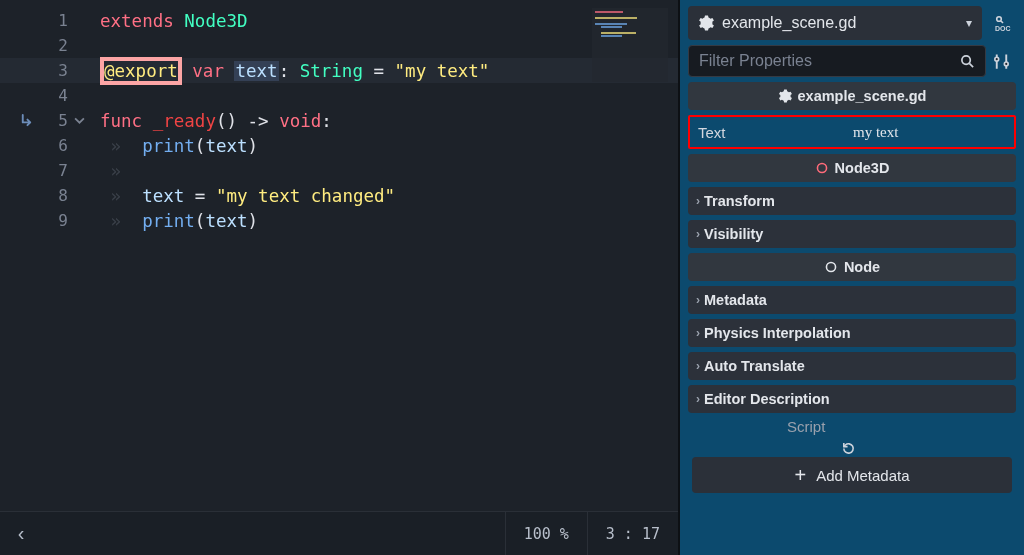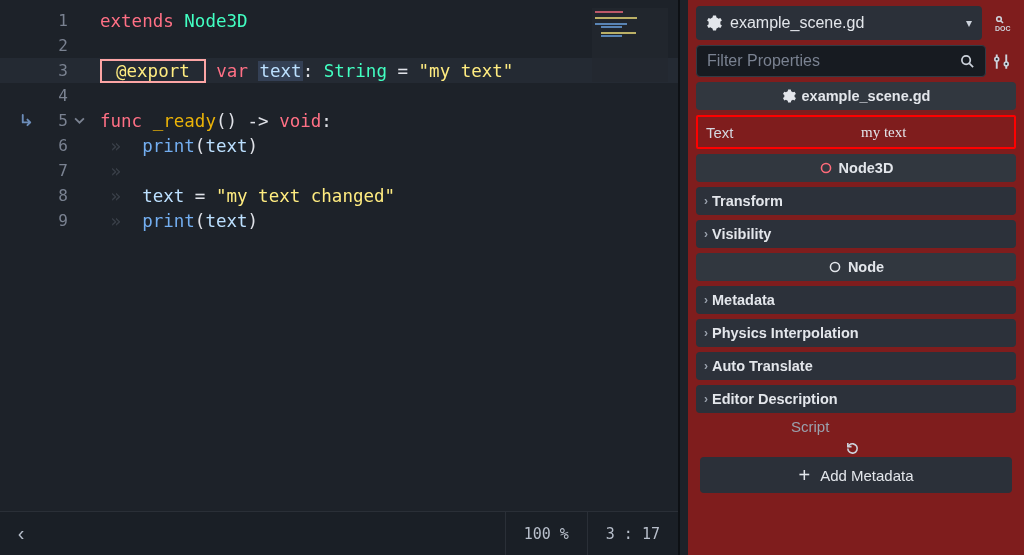--- a/index.html
+++ b/index.html
@@ -61,53 +61,52 @@
   text-align: right;
   color: #7a8291;
   padding-right: 6px;
   font-size: 16px;
 }
 .fold-area { width: 20px; color: #7a8291; display: inline-flex; align-items: center; }
 .code-content { padding-left: 6px; }
 .kw-red { color: #ff7085; }
 .kw-cyan { color: #42ffc2; }
 .kw-yellow { color: #ffec80; }
-.kw-purple { color: #eab308; }
+.kw-purple { color: #ef4444; }
 .kw-blue { color: #73aef0; }
 .kw-varname { color: #bce0ff; }
 .str { color: #ffec80; }
 .paren { color: #e0e2e8; }
 .op { color: #e0e2e8; }
 .indent-guide { color: #3a4049; }
 .cursor-pos { background: #344055; padding: 0 1px; }
 .red-box {
-  border: 2px solid #fca5a5;
-  padding: 0 14px;
+  border: 4px solid #fca5a5;
+  padding: 0 0;
   display: inline-block;
 }
 .status-bar {
   height: 44px;
   background: #1a1f26;
   border-top: 1px solid #2a2f37;
   display: flex;
   align-items: center;
   color: #b8bfcb;
   font-size: 15px;
 }
 .status-bar .back { width: 42px; text-align: center; font-size: 20px; color: #b8bfcb; }
 .status-bar .spacer { flex: 1; }
 .status-bar .item { padding: 0 18px; border-left: 1px solid #2a2f37; height: 100%; display: flex; align-items: center; font-family: monospace; font-size: 15px; }
 .inspector-pane {
   flex: 1;
-  background: #7f1d1d;
+  background: #0c4a6e;
   padding: 6px 8px;
   display: flex;
   flex-direction: column;
   gap: 5px;
-  margin-left: 8px;
 }
 .insp-row { display: flex; align-items: center; gap: 6px; }
 .file-selector {
   flex: 1;
   background: #2b3039;
   border-radius: 4px;
   height: 34px;
   display: flex;
   align-items: center;
   padding: 0 10px;

